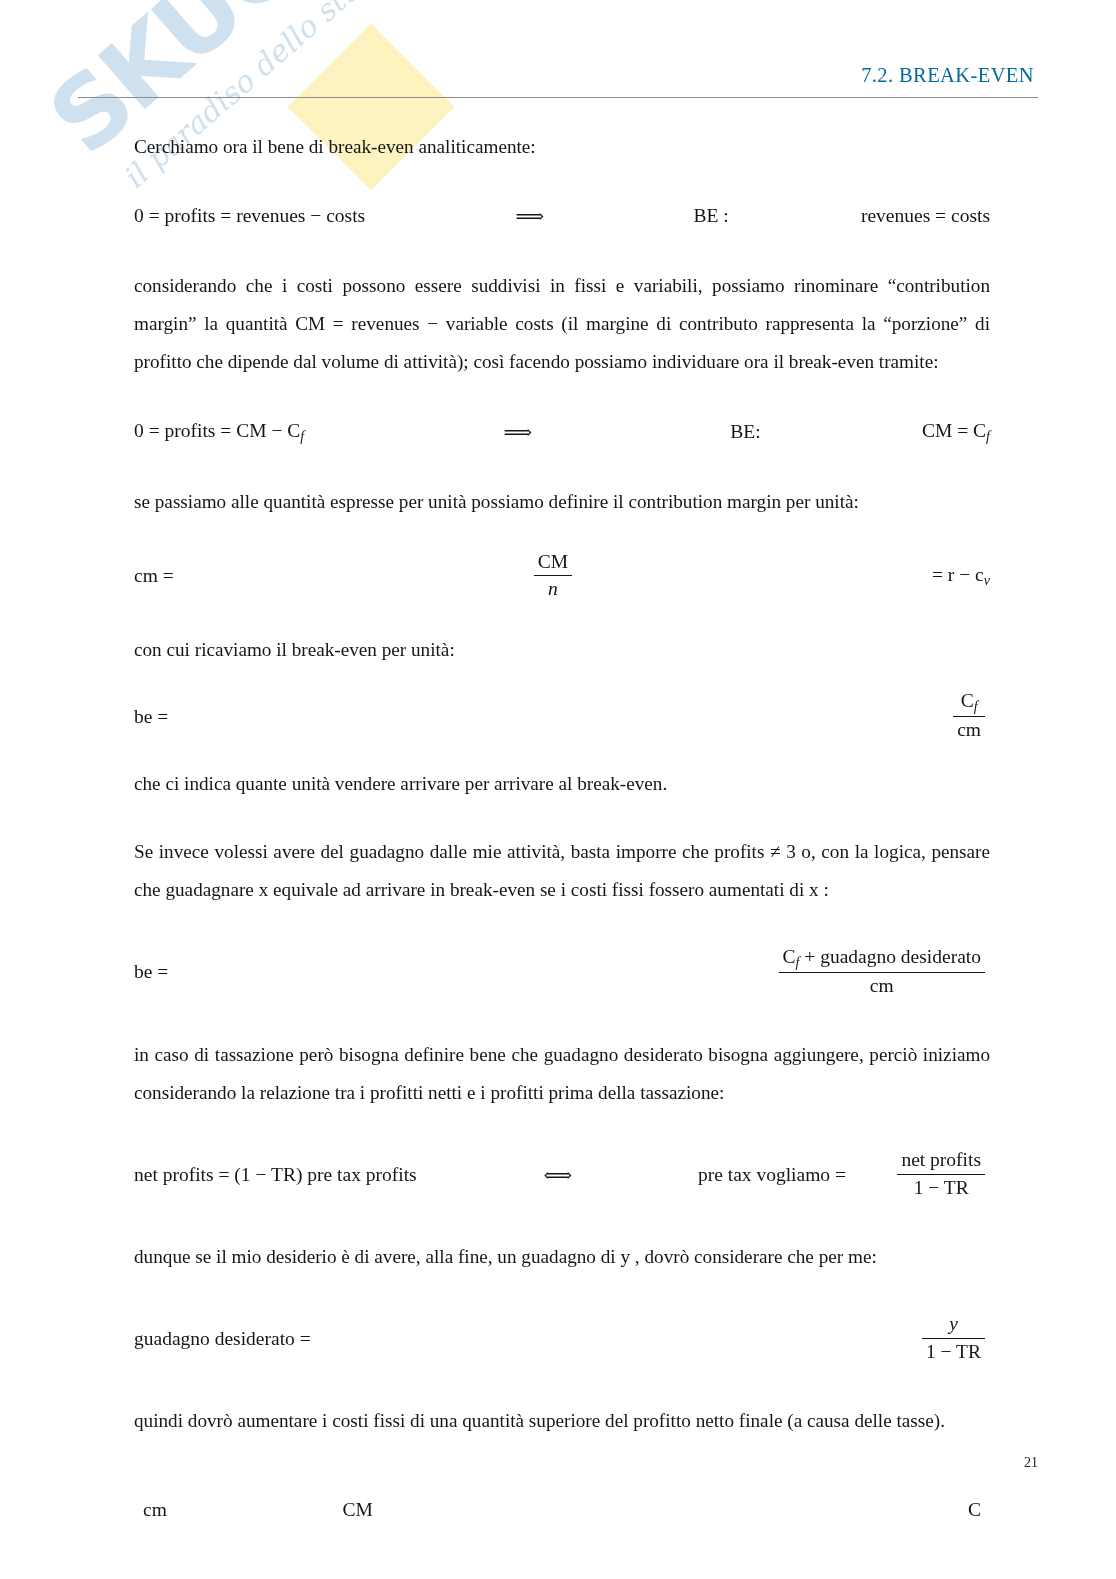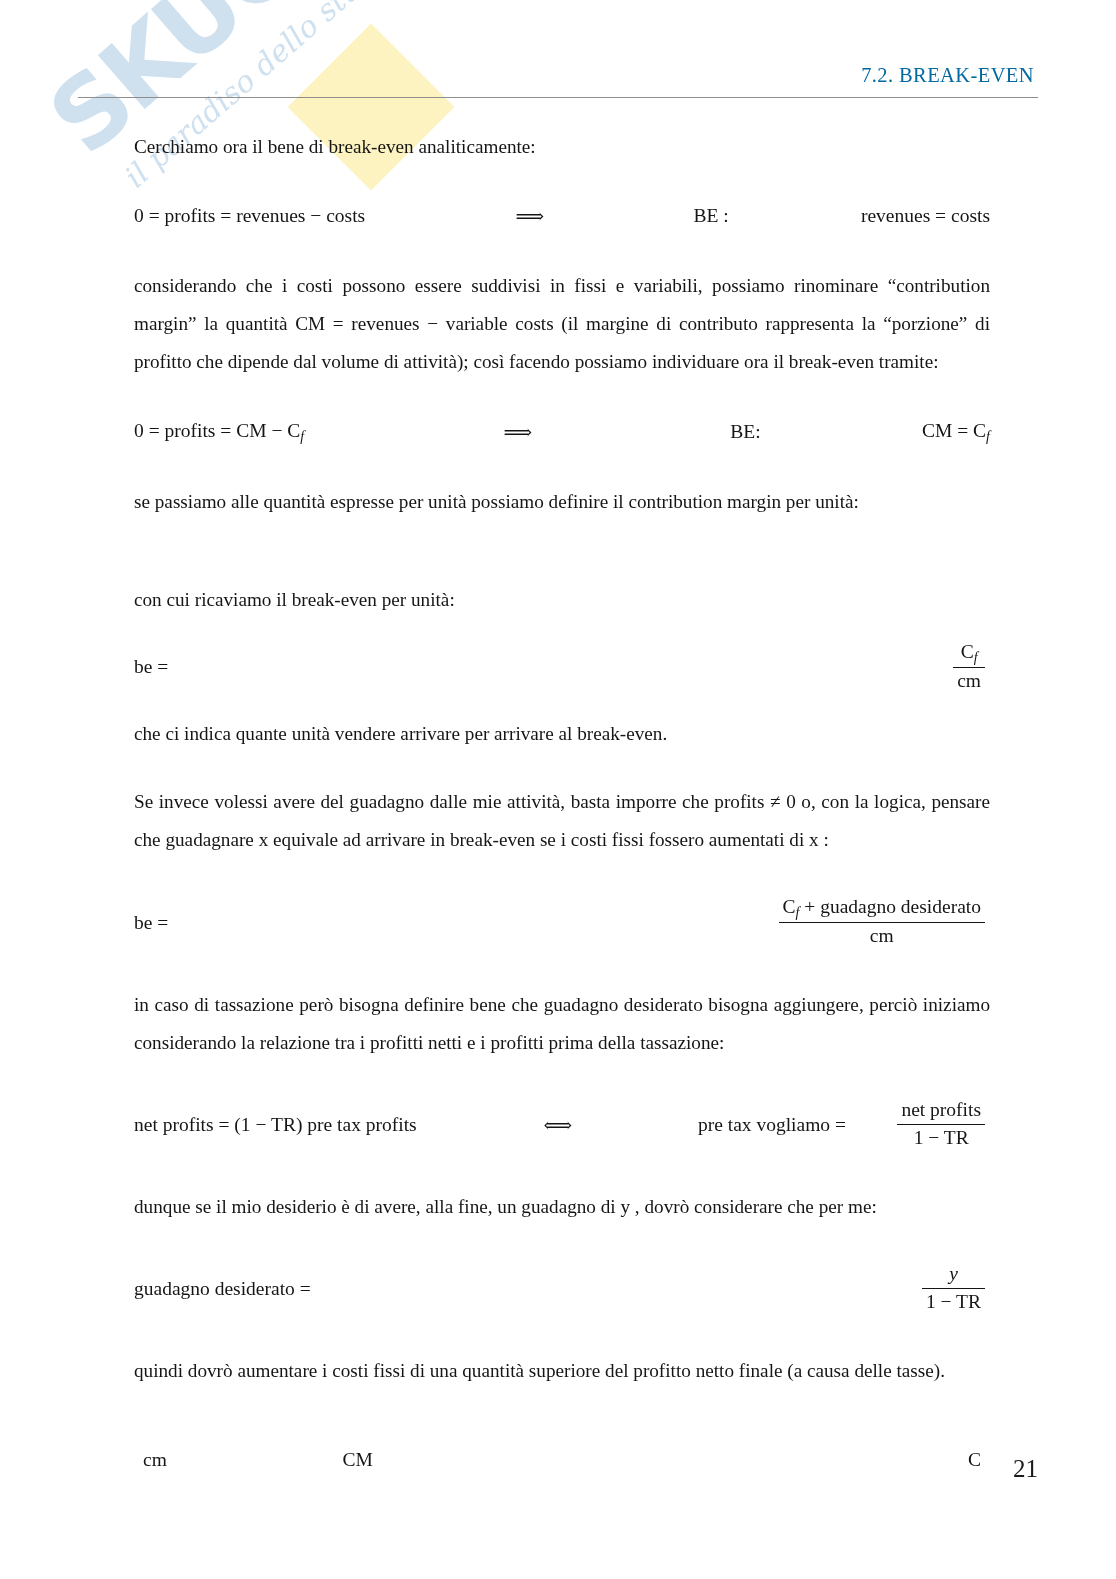--- a/index.html
+++ b/index.html
@@ -87,21 +87,21 @@
     margin-top: 10px;
     border-top: 1.3px solid #8d8d8d;
     width: 100%;
   }
   .page-number {
     position: absolute;
     left: 78px;
     top: 1455px;
     width: 960px;
     text-align: right;
-    font-size: 25px;
+    font-size: 14px;
     padding-right: 6px;
   }
 
   
   .body {
     position: absolute;
     left: 134px;
     top: 128px;
     width: 856px;
   }
@@ -206,20 +206,28 @@
         <span class="sp-sm"></span>
         <span><span>CM = C</span><sub class="sf">f</sub></span>
       </div>
 
       <div class="gap-l"></div>
 
       <p class="para">se passiamo alle quantità espresse per unità possiamo definire il contribution margin per unità:</p>
 
       <div class="gap-m"></div>
 
+      <div class="eq">
+        <span>cm =</span>
+        <span class="frac">
+          <span class="num">CM</span>
+          <span class="den mi">n</span>
+        </span>
+        <span><span>= r − c</span><sub class="sf">v</sub></span>
+      </div>
 
       <div class="gap-m"></div>
 
       <p class="para">con cui ricaviamo il break-even per unità:</p>
 
       <div class="gap-s"></div>
 
       <div class="eq">
         <span>be =</span>
         <span class="frac">
@@ -227,21 +235,21 @@
           <span class="den">cm</span>
         </span>
       </div>
 
       <div class="gap-s"></div>
 
       <p class="para">che ci indica quante unità vendere arrivare per arrivare al break-even.</p>
 
       <div class="gap-m"></div>
 
-      <p class="para">Se invece volessi avere del guadagno dalle mie attività, basta imporre che profits ≠ 0 o, con la logica, pensare che guadagnare x equivale ad arrivare in break-even se i costi fissi fossero aumentati di x :</p>
+      <p class="para">Se invece volessi avere del guadagno dalle mie attività, basta imporre che profits ≠ 3 o, con la logica, pensare che guadagnare x equivale ad arrivare in break-even se i costi fissi fossero aumentati di x :</p>
 
       <div class="gap-l"></div>
 
       <div class="eq">
         <span>be =</span>
         <span class="frac">
           <span class="num"><span>C</span><sub class="sf">f</sub> <span>+ guadagno desiderato</span></span>
           <span class="den">cm</span>
         </span>
       </div>

